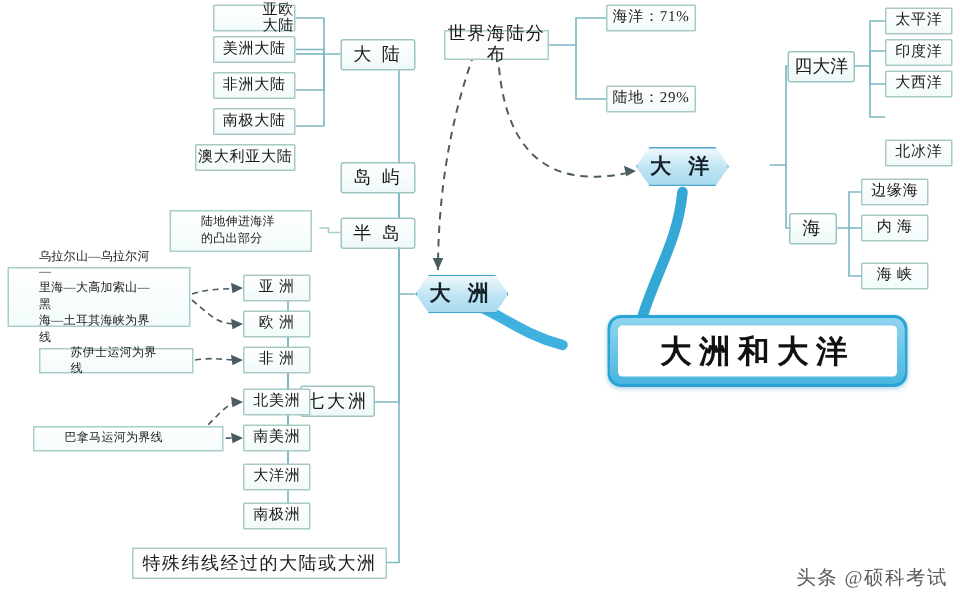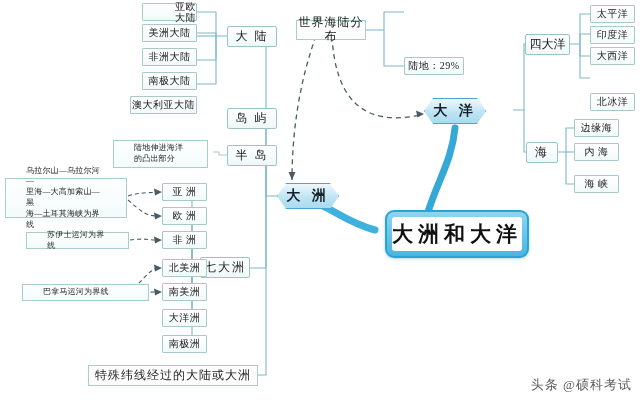--- a/index.html
+++ b/index.html
@@ -192,20 +192,23 @@
     </g>
 
     <path d="M308 200 C330 206, 345 222, 375 230" fill="none" stroke="#2aa8da" stroke-width="7" stroke-linecap="round" opacity="0.9"></path>
 
     <path d="M455 128 C452 160, 438 180, 428 212" fill="none" stroke="#1f9ed2" stroke-width="7" stroke-linecap="round" opacity="0.9"></path>
   </svg>
 
   <div class="node wide" style="left:296px; top:20px; width:70px; height:20px;">
     <span>世界海陆分布</span>
   </div>
+  <div class="node leaf" style="left:404px; top:3px; width:60px; height:18px;">
+    <span>海洋：71%</span>
+  </div>
   <div class="node leaf" style="left:404px; top:57px; width:60px; height:18px;">
     <span>陆地：29%</span>
   </div>
 
   <div class="node leaf" style="left:142px; top:3px; width:55px; height:18px;padding-left:32px;">
     <span>亚欧大陆</span>
   </div>
   <div class="node leaf" style="left:142px; top:24px; width:55px; height:18px;">
     <span>美洲大陆</span>
   </div>
@@ -304,19 +307,19 @@
   <div class="node leaf" style="left:574px; top:119px; width:45px; height:18px;">
     <span>边缘海</span>
   </div>
   <div class="node leaf" style="left:574px; top:143px; width:45px; height:18px;">
     <span>内 海</span>
   </div>
   <div class="node leaf" style="left:574px; top:175px; width:45px; height:18px;">
     <span>海 峡</span>
   </div>
 
-  <div class="central" style="left:385px; top:210px; width:144px; height:48px;">
+  <div class="central" style="left:405px; top:210px; width:200px; height:48px;">
     <div class="central-inner">大洲和大洋</div>
   </div>
 
   <div class="watermark">头条 @硕科考试</div>
 
 </div>
 
 </body></html>

